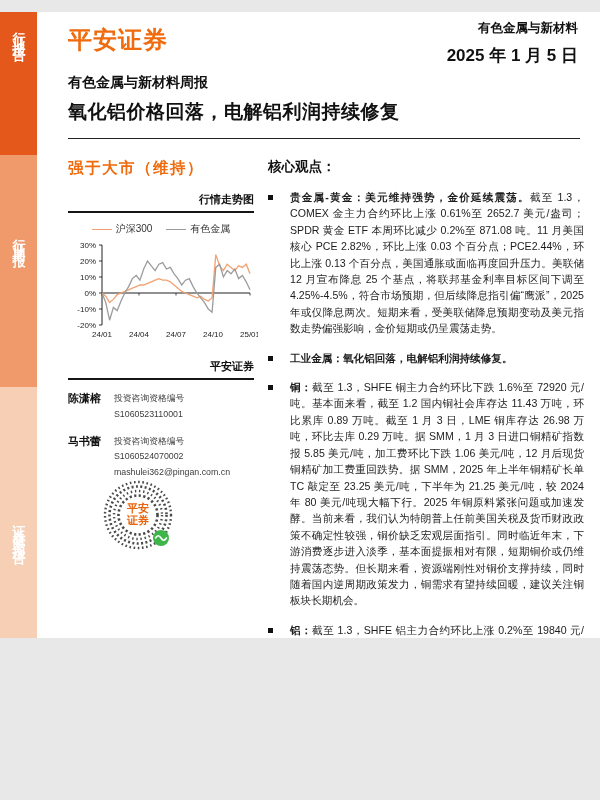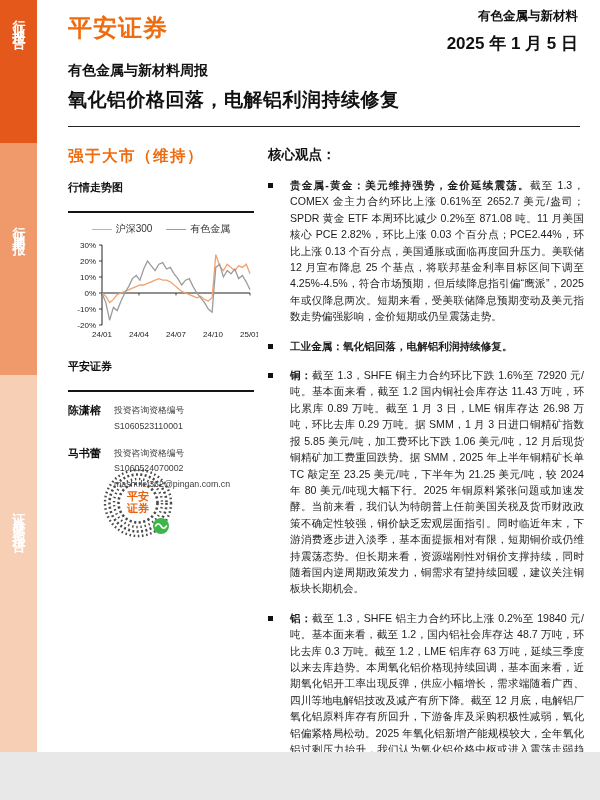--- a/index.html
+++ b/index.html
@@ -1,18 +1,18 @@
 <!DOCTYPE html>
 <html><head>
 <meta charset="utf-8">
 <style>
   * { margin:0; padding:0; box-sizing:border-box; }
   html,body { background:#e8e8e8; }
   body { font-family:"Liberation Sans","DejaVu Sans",sans-serif; }
-  .page { position:relative; width:600px; height:752px; background:#ffffff; overflow:hidden; margin:0 auto; }
+  .page { position:relative; width:600px; height:626px; background:#ffffff; overflow:hidden; margin:12px auto; }
 
   
   .ribbon-seg { position:absolute; left:0; width:37px; color:#fff; font-weight:bold;
                 writing-mode:vertical-rl; text-orientation:upright; letter-spacing:5px;
                 font-size:13px; display:flex; justify-content:flex-start; }
   .ribbon-seg span { writing-mode:vertical-rl; text-orientation:upright; margin:0 auto; }
   .seg-0 { top:0;   height:143px; padding-top:10px; }
   .seg-1 { top:143px; height:232px; padding-top:74px; }
   .seg-2 { top:375px; height:425px; padding-top:128px; }
 
@@ -21,21 +21,21 @@
   .hdr-right { position:absolute; right:22px; top:8px; text-align:right; color:#111; }
   .hdr-right .series { font-size:12.5px; font-weight:bold; }
   .hdr-right .date { font-size:17px; font-weight:bold; margin-top:7px; }
   .subtitle { position:absolute; left:68px; top:62px; font-size:14px; font-weight:bold; color:#111; }
   .title { position:absolute; left:68px; top:87px; font-size:19px; font-weight:bold; color:#111; letter-spacing:0.5px; }
   .header-rule { position:absolute; left:68px; top:126px; width:512px; border-top:1.8px solid #222; }
 
   
   .left-col { position:absolute; left:68px; top:146px; width:186px; }
   .rating { color:#EF6B0D; font-size:15.5px; font-weight:bold; letter-spacing:1.5px; }
-  .sec-h { margin-top:13px; font-size:11px; font-weight:bold; color:#111; padding-bottom:16px; border-bottom:2.2px solid #151515; }
+  .sec-h { margin-top:13px; font-size:11px; font-weight:bold; color:#111; padding-bottom:4px; border-bottom:2.2px solid #151515;text-align:right; }
   .legend { display:flex; justify-content:center; gap:14px; margin-top:9px; font-size:10px; color:#333; align-items:center; }
   .legend-item { display:flex; align-items:center; gap:4px; }
   .legend-swatch { width:20px; height:0; border-top:1.7px solid #999; }
   .chart-wrap { margin-top:2px; }
   .analyst { display:flex; margin-top:11px; }
   .a-name { width:46px; font-size:11px; font-weight:bold; color:#111; flex:none; }
   .a-det { font-size:8.8px; color:#3c3c3c; line-height:1.8; word-break:break-all; }
 
   
   .stamp { position:absolute; left:101px; top:466px; width:74px; height:74px; }

